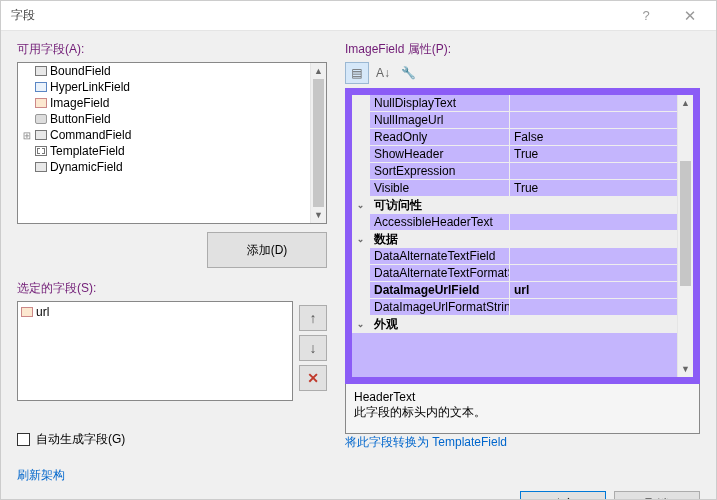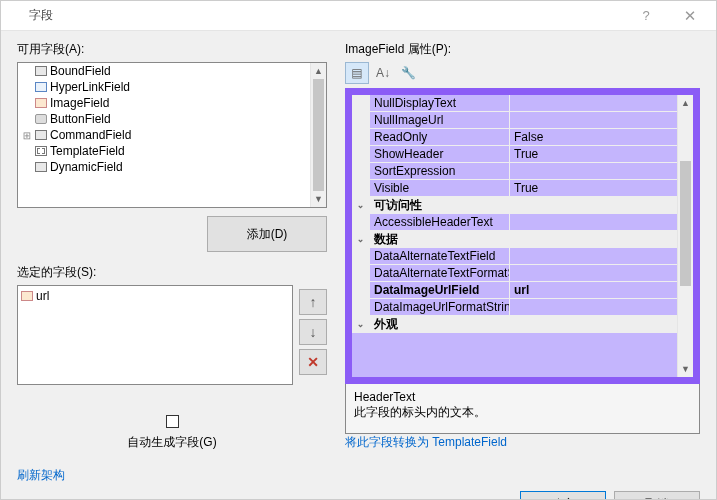--- a/index.html
+++ b/index.html
@@ -1,24 +1,24 @@
 <!DOCTYPE html>
 <html><head>
 <meta charset="utf-8">
 <style>
 * { box-sizing: border-box; margin: 0; padding: 0; font-family: "Microsoft YaHei", "Segoe UI", sans-serif; font-size: 12px; }
 body { background: #f0f0f0; width: 717px; height: 500px; overflow: hidden; border: 1px solid #ccc; }
-.titlebar { height: 30px; display: flex; align-items: center; padding: 0 4px 0 28px; background: #fff; border-bottom: 1px solid #e5e5e5; }
+.titlebar { height: 30px; display: flex; align-items: center; padding: 0 4px 0 10px; background: #fff; border-bottom: 1px solid #e5e5e5; }
 .titlebar-title { flex: 1; color: #444; }
 .titlebar-btn { width: 44px; height: 28px; display: flex; align-items: center; justify-content: center; color: #999; font-size: 13px; }
 .titlebar-btn.close { font-size: 15px; }
 .content { display: flex; padding: 10px 16px 10px 16px; gap: 18px; height: 430px; }
 .left-col { width: 310px; display: flex; flex-direction: column; }
 .right-col { flex: 1; display: flex; flex-direction: column; }
-.section-label { margin-bottom: 4px; color: #000000; }
+.section-label { margin-bottom: 4px; color: #701a75; }
 .available-list { border: 1px solid #888; background: #fff; height: 162px; position: relative; }
 .available-list-inner { position: absolute; inset: 0 16px 0 0; overflow: hidden; }
 .available-item { display: flex; align-items: center; height: 16px; padding: 0 2px 0 2px; white-space: nowrap; }
 .tree-toggle { width: 14px; display: inline-flex; justify-content: center; color: #888; font-size: 10px; }
 .field-icon { width: 14px; height: 12px; display: inline-block; margin-right: 2px; position: relative; }
 .field-icon::before { content:""; position:absolute; left:1px; top:1px; width:10px; height:8px; background:#fff; border:1px solid #777; }
 .field-icon.bf::before { background:#e8e8e8; }
 .field-icon.cb::after { content:"✓"; position:absolute; left:3px; top:-1px; font-size:9px; color:#2a8; }
 .field-icon.hl::before { background:#eaf2fb; border-color:#5a86c4; }
 .field-icon.im::before { background:#fce8d0; border-color:#c88; }
@@ -29,21 +29,21 @@
 .scroll-thumb { flex: 1; margin: 0 2px; background: #c6c6c6; }
 .add-btn-row { display:flex; justify-content:flex-end; padding: 8px 0 12px 0; }
 .btn { min-width: 120px; height: 36px; border: 1px solid #acacac; background: #e1e1e1; cursor: default; display: inline-flex; align-items:center; justify-content:center; }
 .selected-list { border: 1px solid #888; background: #fff; height: 100px; padding: 2px; }
 .selected-item { display:flex; align-items:center; height:16px; }
 .selected-area { display:flex; gap: 6px; }
 .selected-list-wrap { flex:1; }
 .side-btns { width: 28px; display:flex; flex-direction:column; gap:4px; padding-top: 4px; }
 .sq-btn { width: 28px; height: 26px; border: 1px solid #acacac; background: #e1e1e1; display:flex; align-items:center; justify-content:center; font-size: 14px; color:#555; }
 .sq-btn.del { color:#c0392b; font-weight:bold; }
-.autogen-row { display:flex; align-items:center; gap:6px; margin-top: 30px; flex-direction: column; }
+.autogen-row { display:flex; align-items:center; gap:6px; margin-top: 30px; }
 .checkbox { width:13px; height:13px; border:1px solid #333; background:#fff; }
 .link { color:#0066cc; cursor:pointer; }
 .toolbar-small { display:flex; gap:2px; margin-bottom: 4px; }
 .tool-btn { width:24px; height:22px; border:1px solid transparent; display:flex; align-items:center; justify-content:center; font-size:12px; color:#666; }
 .tool-btn.active { border-color:#9bb8d3; background:#d6e8f9; }
 .prop-grid { border:7px solid #8b5cf6; background:#c4b5fd; flex:1; position:relative; min-height: 236px; }
 .prop-grid-inner { position:absolute; inset: 0 16px 0 0; }
 .prop-row { display:flex; height:17px; border-bottom:1px solid #eee; }
 .prop-row.cat { background:#eee; font-weight:bold; }
 .prop-row .chev { width:18px; display:flex; align-items:center; justify-content:center; color:#666; font-size:9px; border-right: 1px solid #eee;}

